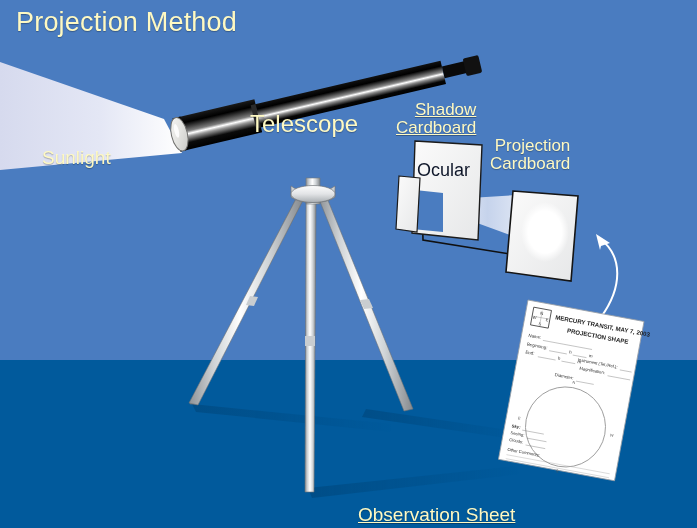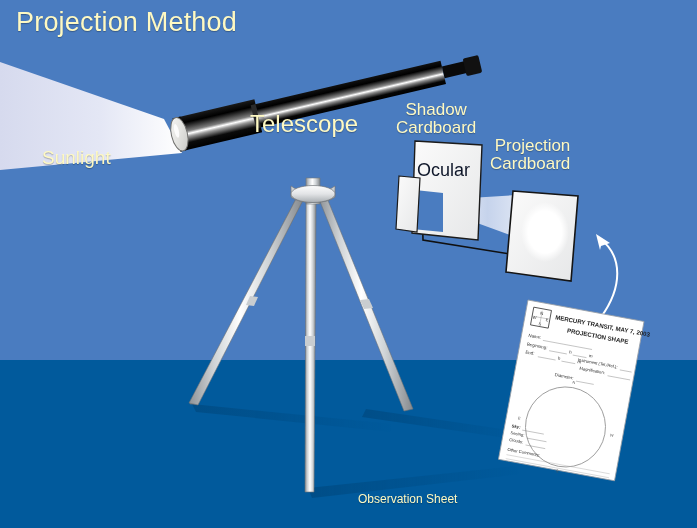--- a/index.html
+++ b/index.html
@@ -10,24 +10,24 @@
   }
   .layer{position:absolute;left:0;top:0;width:697px;height:528px;}
   svg.layer{display:block;}
 
   
   .lbl{position:absolute;color:#fef9c3;white-space:pre;line-height:1.06;
        text-shadow:0 1px 1px rgba(0,0,0,.28);}
   #title{left:16px;top:8px;font-size:27px;letter-spacing:.2px;}
   #lbl-sunlight{left:42px;top:148px;font-size:19px;}
   #lbl-telescope{left:250px;top:111px;font-size:24px;}
-  #lbl-shadow{left:396px;top:101px;font-size:17px;text-align:center;}
+  #lbl-shadow{left:396px;top:101px;font-size:17px;text-align:right;text-decoration:underline;}
   #lbl-projection{left:490px;top:137px;font-size:17px;text-align:right;}
   #lbl-ocular{left:417px;top:161px;font-size:18px;color:#0f172a;text-shadow:none;}
-  #lbl-observation{left:358px;top:493px;font-size:12px;}
+  #lbl-observation{left:358px;top:505px;font-size:19px;text-decoration:underline;}
 
   
 </style>
 </head>
 <body>
 
 <div id="scene">
 
   <svg class="layer" viewBox="0 0 697 528" width="697" height="528">
     <defs>

